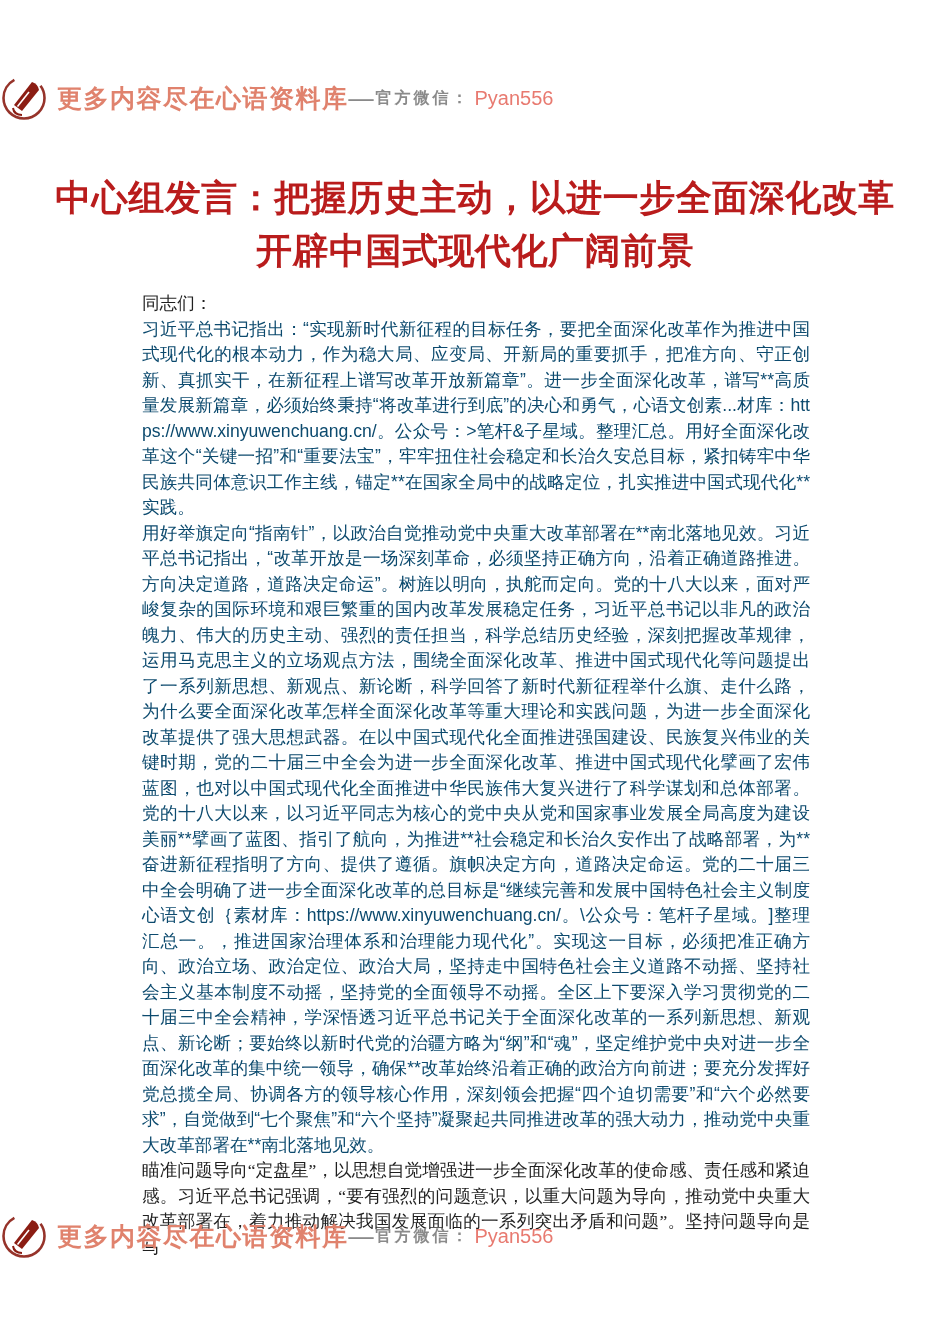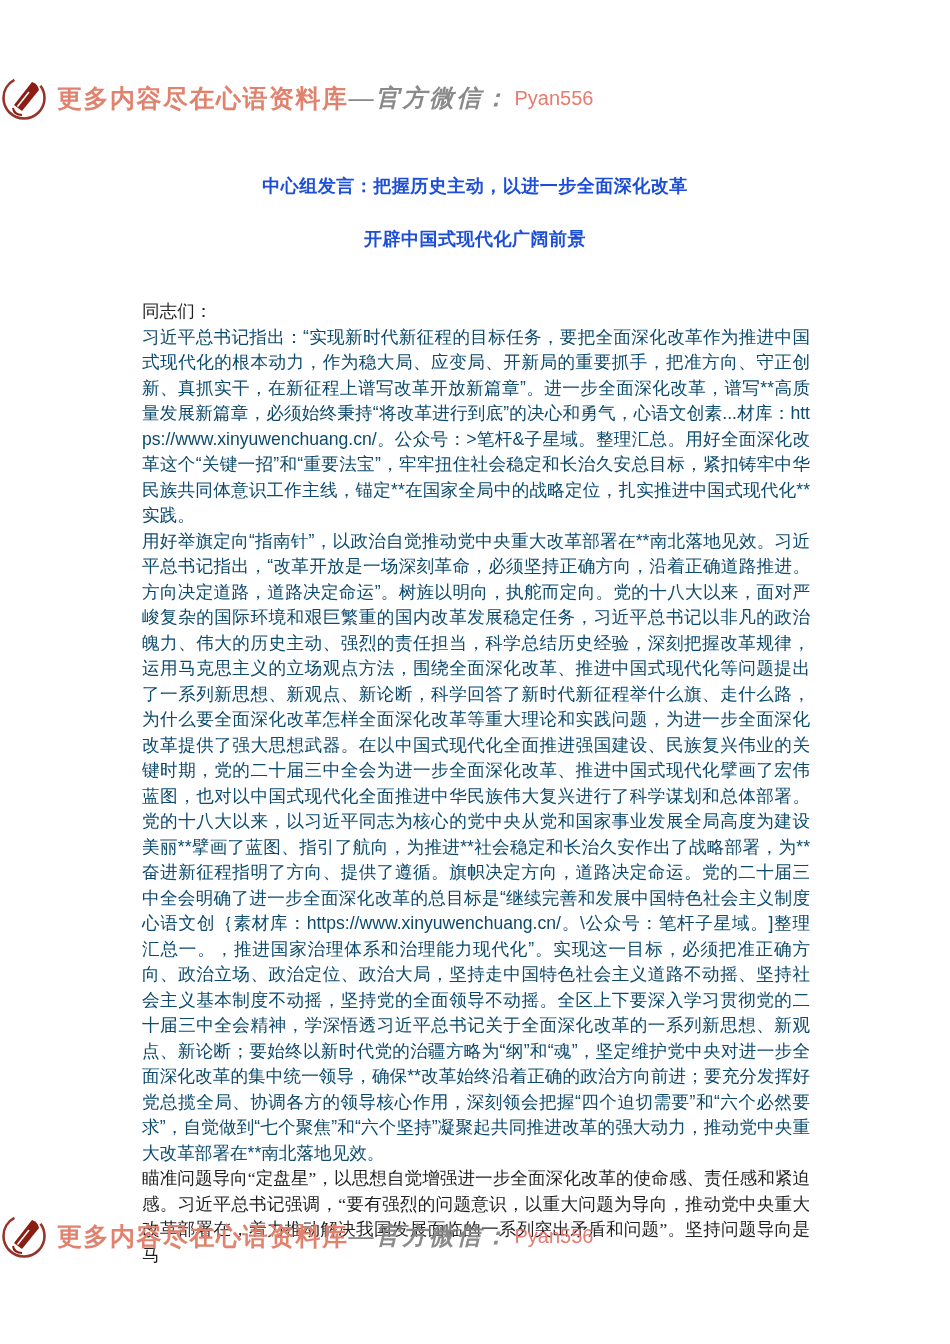--- a/index.html
+++ b/index.html
@@ -33,58 +33,56 @@
     font-weight: 600;
     letter-spacing: 1.5px;
   }
   .banner .sep {
     font-family: "Liberation Serif", serif;
     font-size: 25px;
     font-weight: 600;
   }
   .banner .label {
     font-family: "Liberation Serif", serif;
-    font-style: italic;
-    font-size: 24px;
+    font-size: 16px;
     font-weight: 600;
     letter-spacing: 3px;
     margin-left: 2px;
   }
   .banner .wid {
     font-family: "Liberation Sans", sans-serif;
     font-size: 20px;
     margin-left: 4px;
   }
 
   
   .doc-title {
     position: absolute;
     top: 148px;
     left: 0;
     width: 100%;
     text-align: center;
     font-family: "Liberation Serif", serif;
     font-weight: bold;
-    font-size: 18px;
+    font-size: 36px;
     line-height: 53px;
     letter-spacing: 0.5px;
-    color: #1d4ed8;
+    color: #b91c1c;
   }
   .doc-title .t-line { display: block; }
 
   
   .content {
     position: absolute;
     top: 291px;
     left: 142px;
     width: 668px;
     font-size: 17.6px;
     line-height: 25.5px;
     color: #161616;
-    margin-top: 8px;
   }
   .content p {
     margin: 0;
     text-align: justify;
     word-break: break-all;
   }
   .songti {
     font-family: "Liberation Serif", serif;
     color: #1f1f1f;
   }

